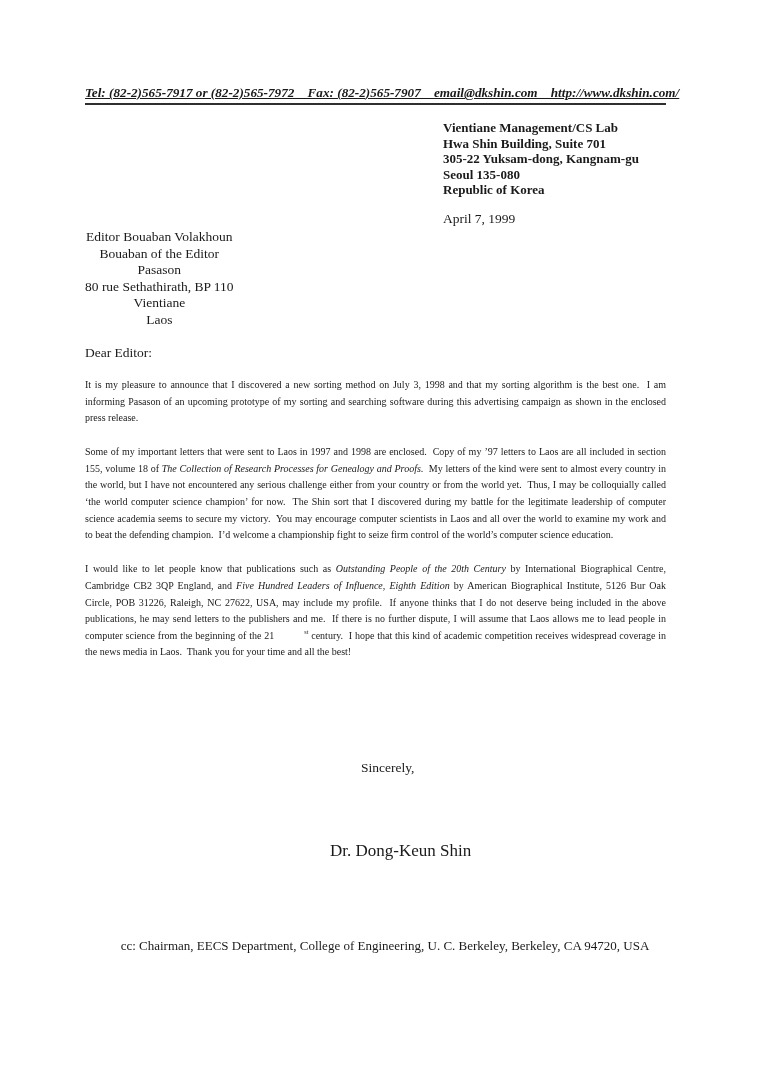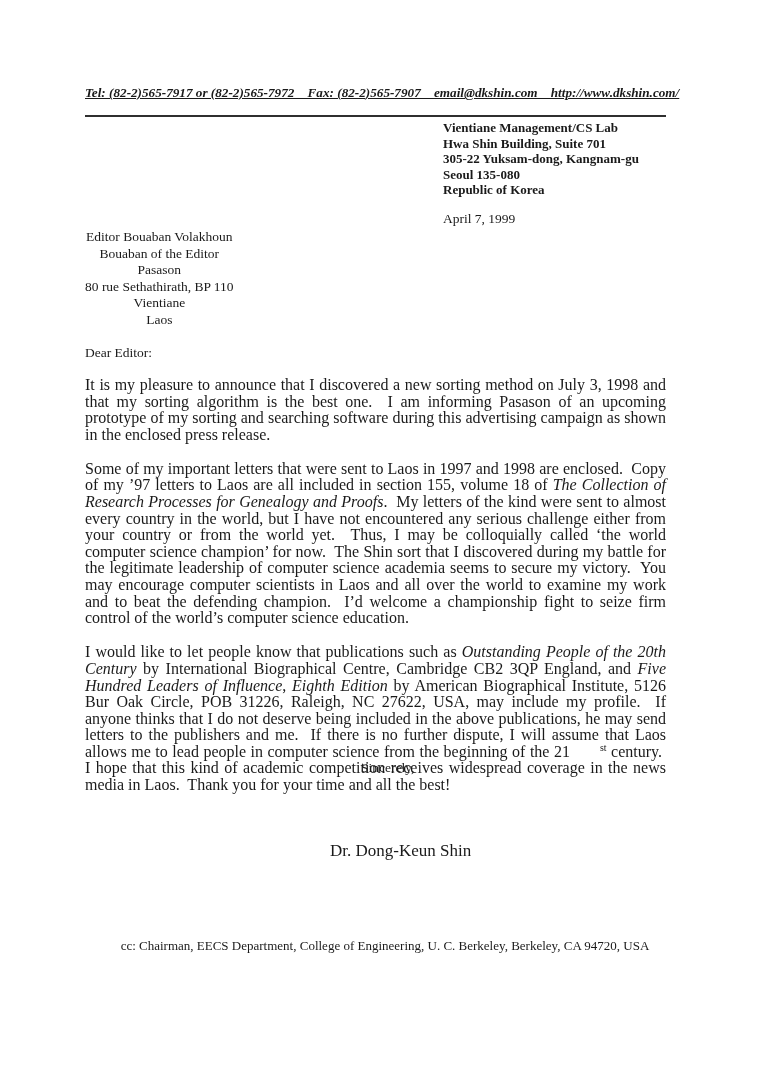--- a/index.html
+++ b/index.html
@@ -14,21 +14,21 @@
     width: 760px; height: 1074px;
     background: #ffffff;
     overflow: hidden;
   }
   .contact-header {
     position: absolute;
     top: 85px; left: 85px; width: 581px;
     font-size: 13.2px;
     font-weight: bold;
     font-style: italic;
-    padding-bottom: 14px;
+    padding-bottom: 2px;
     border-bottom: 2px solid #2f2f2f;
     white-space: nowrap;
   }
   .contact-header .header-text {
     text-decoration: underline;
     text-decoration-thickness: 1px;
   }
   .sender {
     position: absolute;
     top: 120px; left: 443px;
@@ -49,21 +49,21 @@
     text-align: center;
   }
   .salutation {
     position: absolute;
     top: 345px; left: 85px;
     font-size: 13.5px;
   }
   .body-text {
     position: absolute;
     top: 377px; left: 85px; width: 581px;
-    font-size: 16px;
+    font-size: 10px;
     line-height: 16.6px;
   }
   .body-text p {
     margin: 0 0 17.5px 0;
     text-align: justify;
   }
   .body-text .it { font-style: italic; }
   .body-text sup { font-size: 0.62em; line-height: 0; margin-left: 30px; }
   .closing {
     position: absolute;

